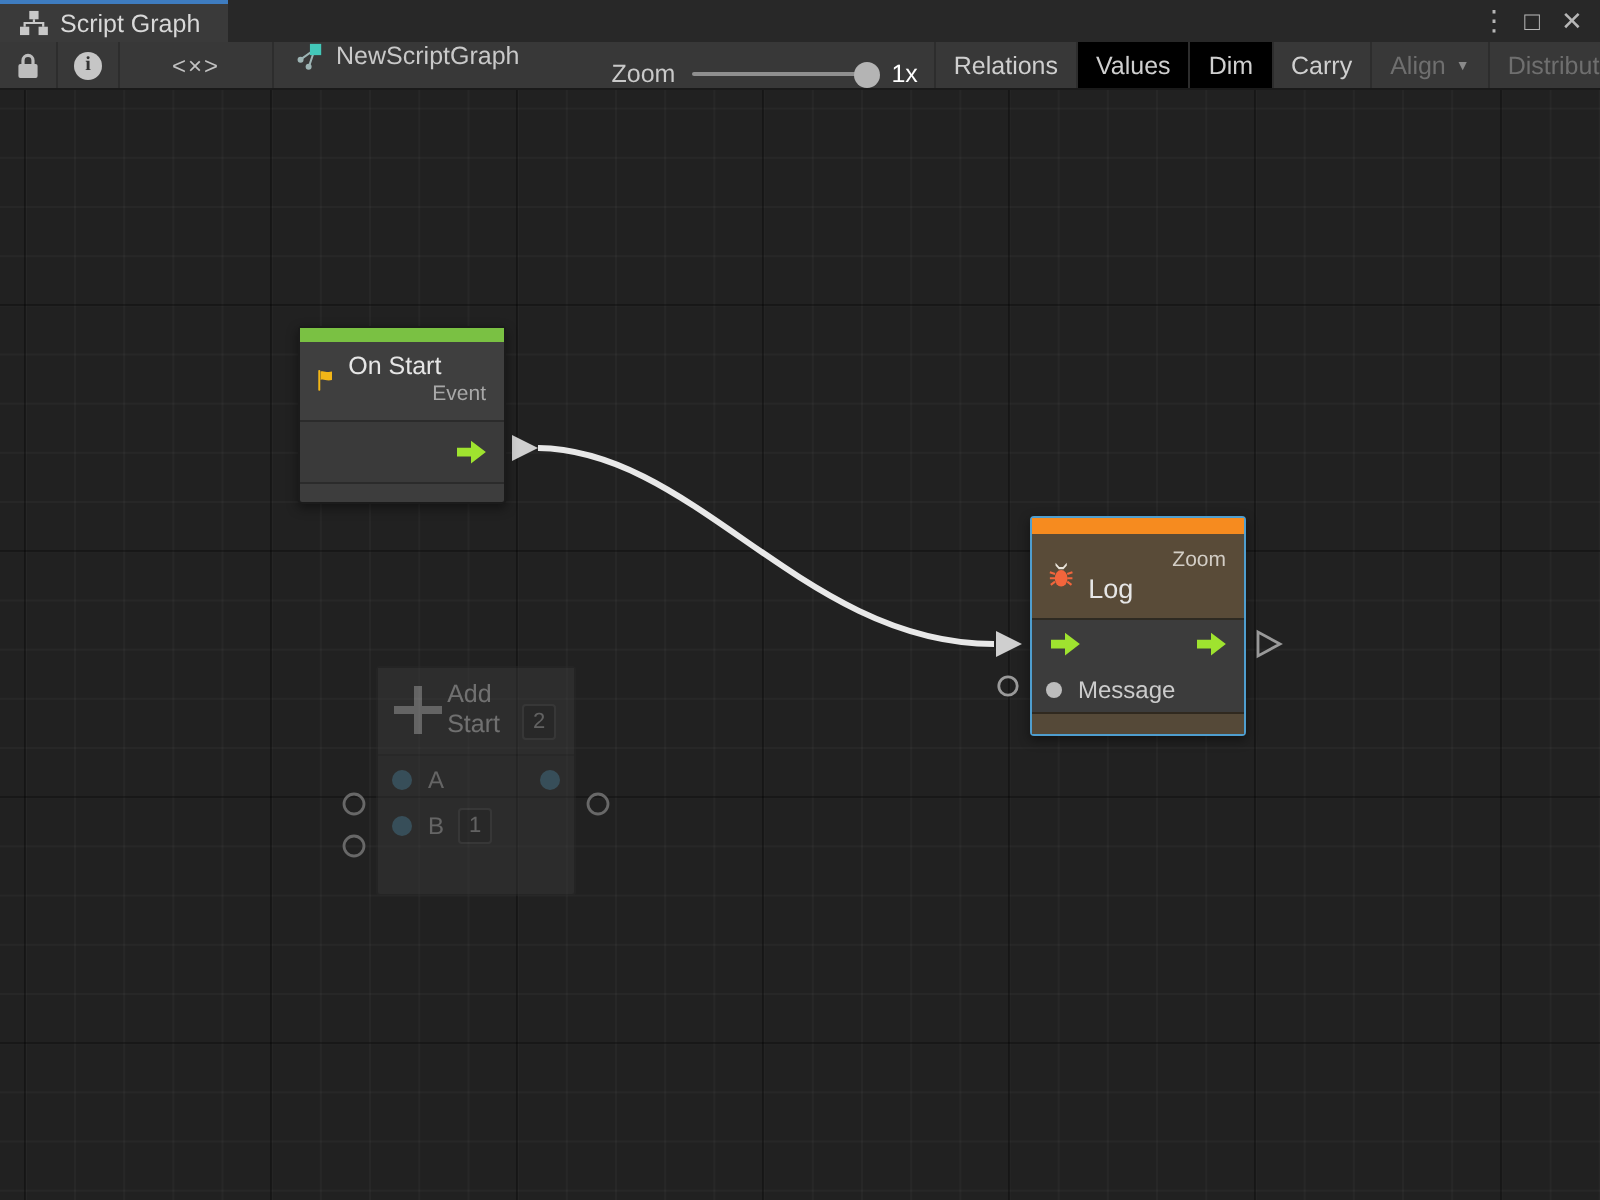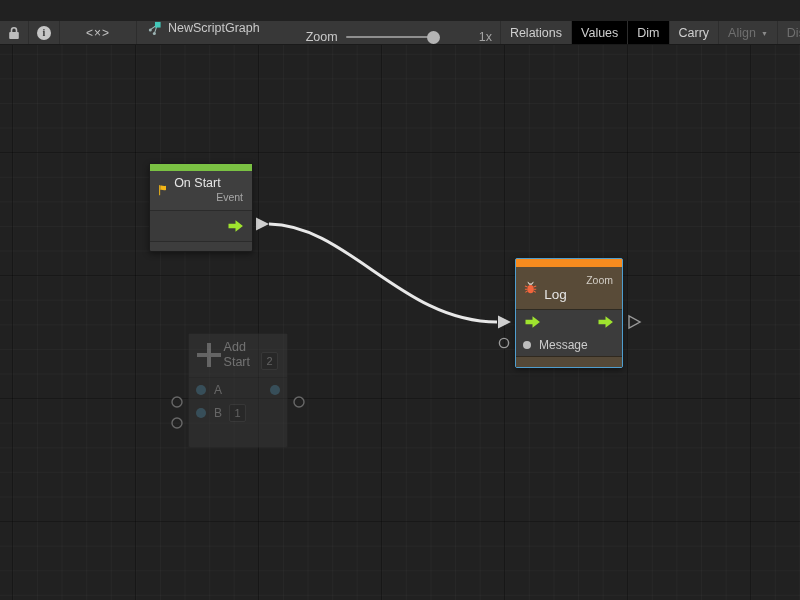--- a/index.html
+++ b/index.html
@@ -73,20 +73,36 @@
   .plus-icon:before, .plus-icon:after { content:""; position:absolute; background:#c9c9c9; }
   .plus-icon:before { left:10px; top:0; width:4px; height:24px; }
   .plus-icon:after { left:0; top:10px; width:24px; height:4px; }
   .teal-dot { width:10px; height:10px; border-radius:50%; background:#5a93ad; }
 </style>
 </head>
 <body>
 
 <div id="window">
 
+  <div class="tabbar">
+    <div class="tab">
+      <svg width="15" height="13" viewBox="0 0 16 14">
+          <path d="M8.5 5 v2 M3.5 9 V7 h10 v2" stroke="#c8c8c8" stroke-width="1.2" fill="none"></path>
+          <rect x="6" y="0.5" width="5" height="4.5" fill="#c8c8c8"></rect>
+          <rect x="1" y="9" width="5" height="4.5" fill="#c8c8c8"></rect>
+          <rect x="11" y="9" width="5" height="4.5" fill="#c8c8c8"></rect>
+        </svg>
+      <span>Script Graph</span>
+    </div>
+    <div class="win-ctrls">
+      <span class="menu-dots">⋮</span>
+      <span>□</span>
+      <span>✕</span>
+    </div>
+  </div>
 
   <div class="toolbar">
     <div class="tbtn icon-btn">
       <svg width="12" height="14" viewBox="0 0 12 14">
           <path d="M3.5 6.5 V4.2 a2.5 2.5 0 0 1 5 0 V6.5" stroke="#bdbdbd" stroke-width="1.6" fill="none"></path>
           <rect x="1.2" y="6" width="9.6" height="7" rx="1" fill="#bdbdbd"></rect>
         </svg>
     </div>
     <div class="tbtn icon-btn">
       <div class="infodot">i</div>
@@ -101,21 +117,21 @@
           <circle cx="3.5" cy="9.5" r="1.6" fill="#9db4b4"></circle>
           <circle cx="7.8" cy="13.2" r="1.6" fill="#9db4b4"></circle>
         </svg>
       <span>NewScriptGraph</span>
     </div>
     <div class="zoomgrp" style="margin-left:28px;">
       <span style="color:#c9c9c9;">Zoom</span>
       <div class="slider">
           <div class="knob"></div>
         </div>
-      <span style="color:#a3a3a3;margin-left:33px;">1x</span>
+      <span style="color:#ffffff;">1x</span>
     </div>
     <div class="rgroup">
       <div class="tbtn">
           <span>Relations</span>
         </div>
       <div class="tbtn active">
           <span>Values</span>
         </div>
       <div class="tbtn active">
           <span>Dim</span>

